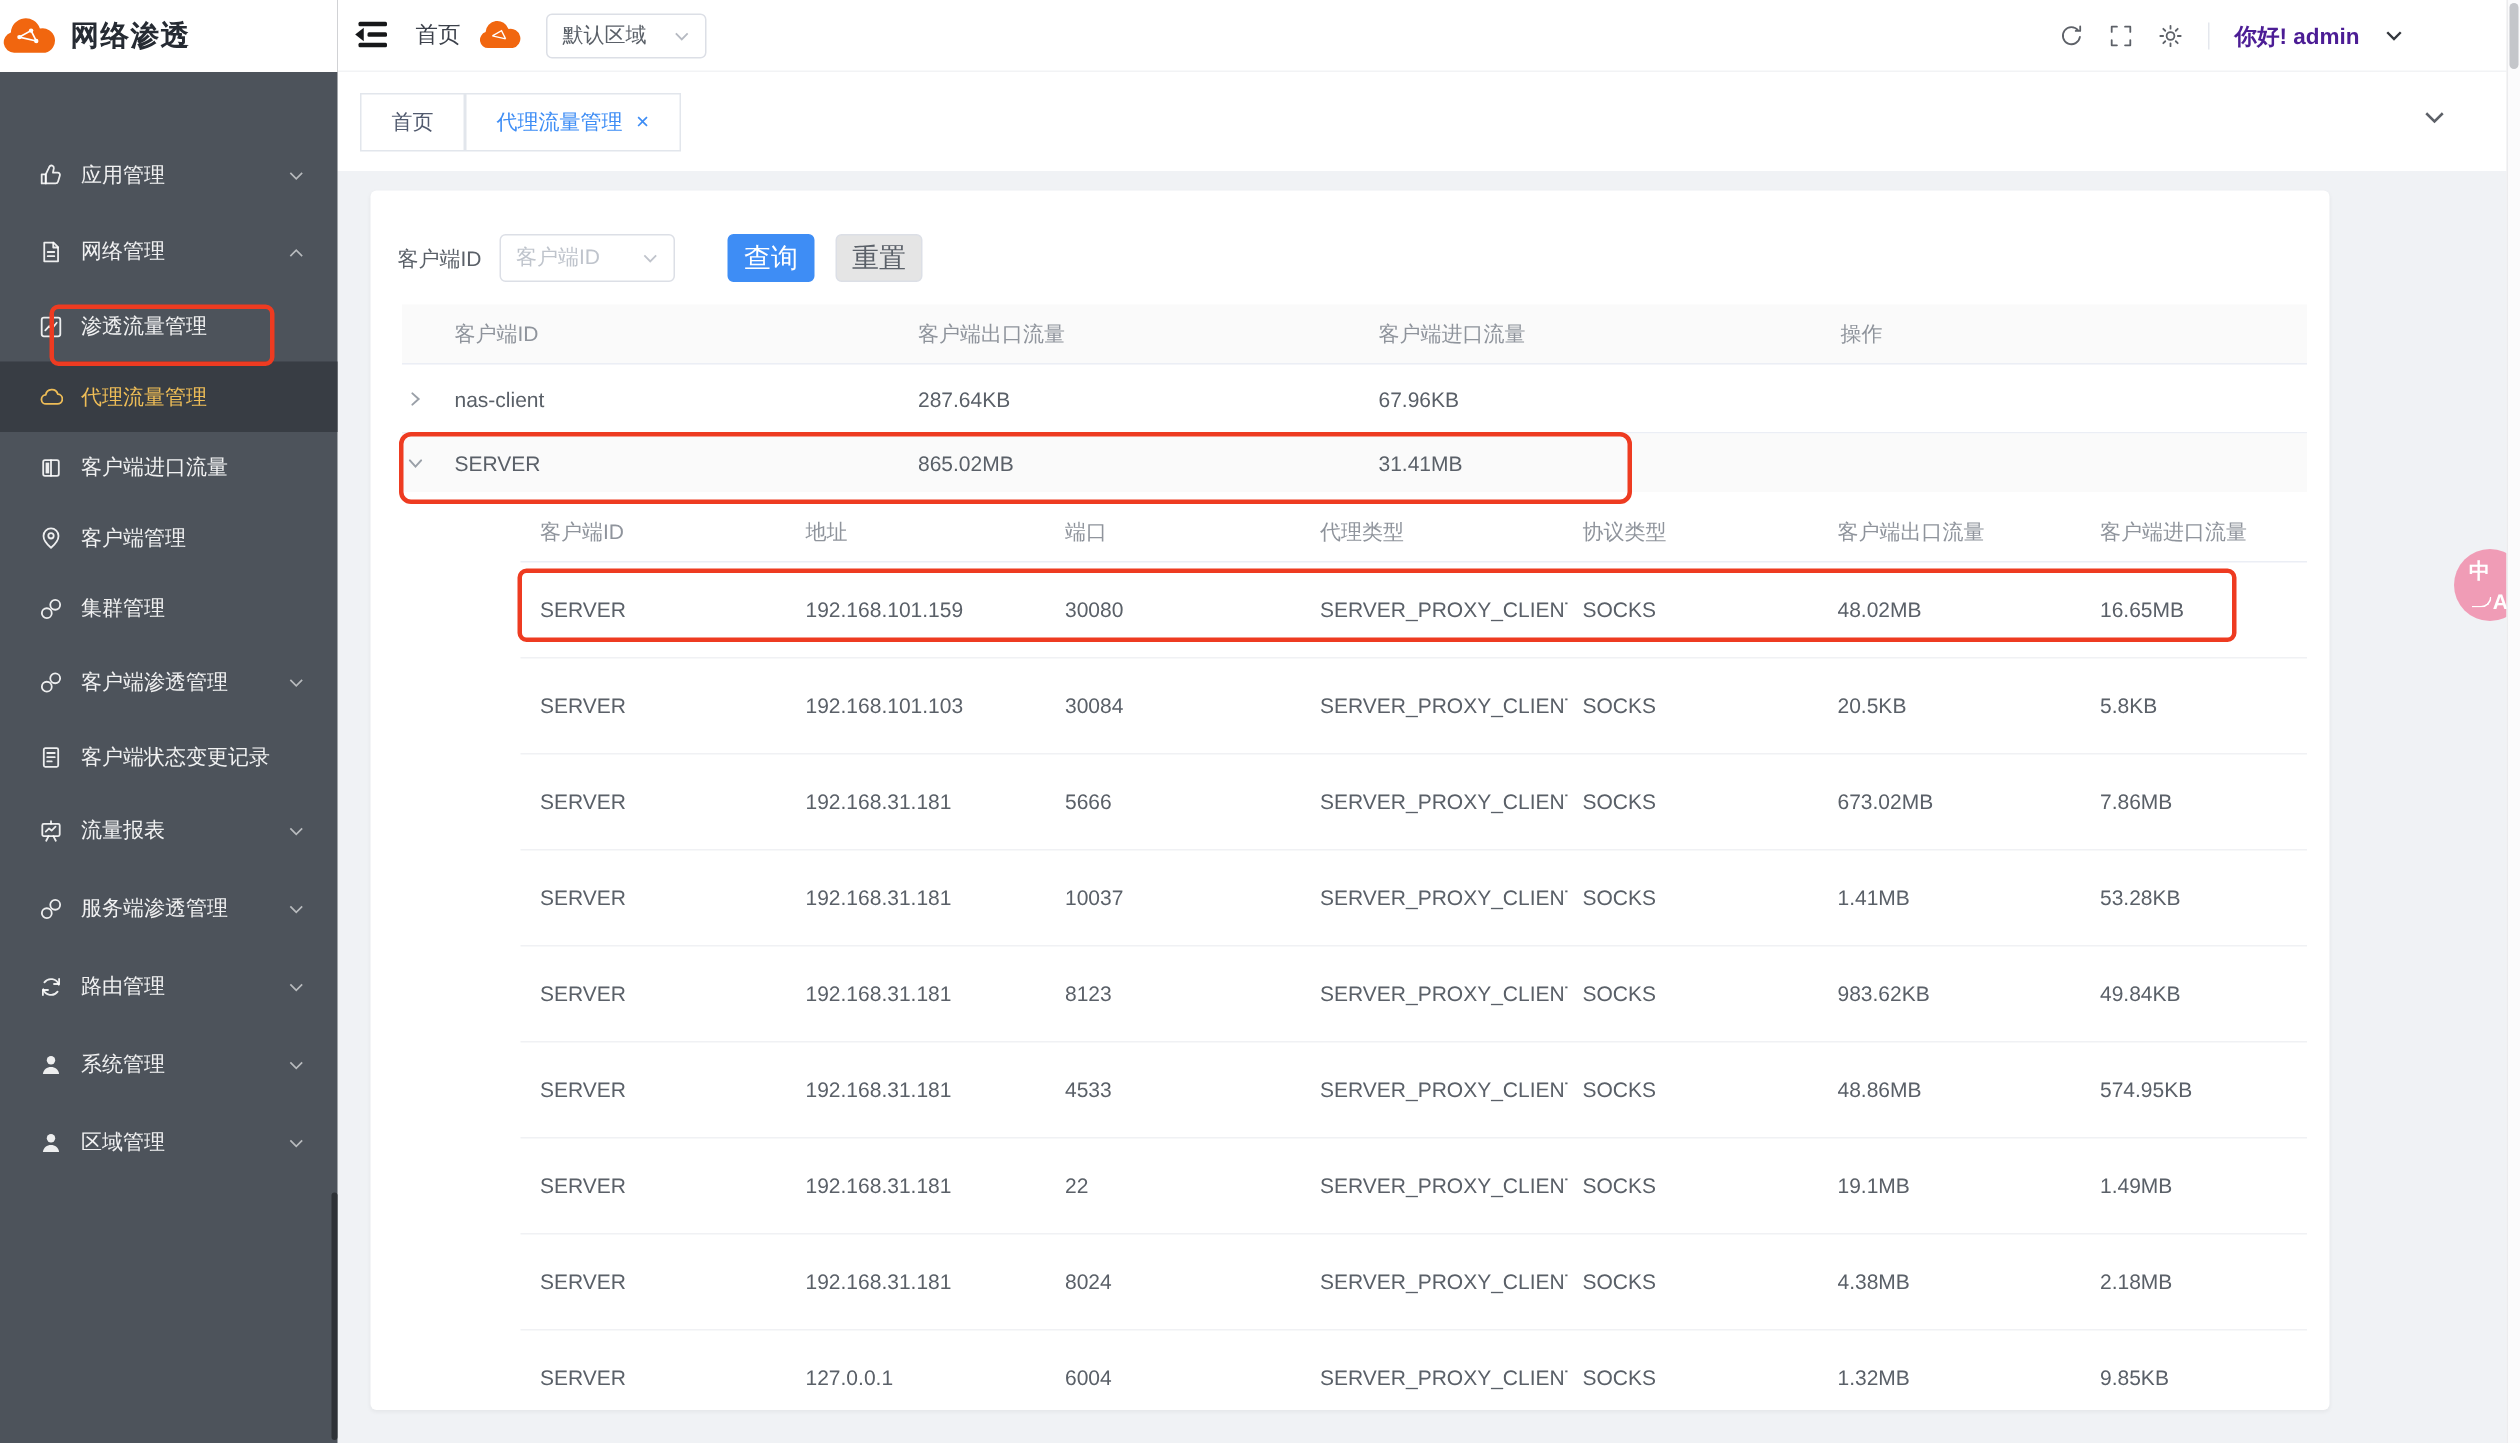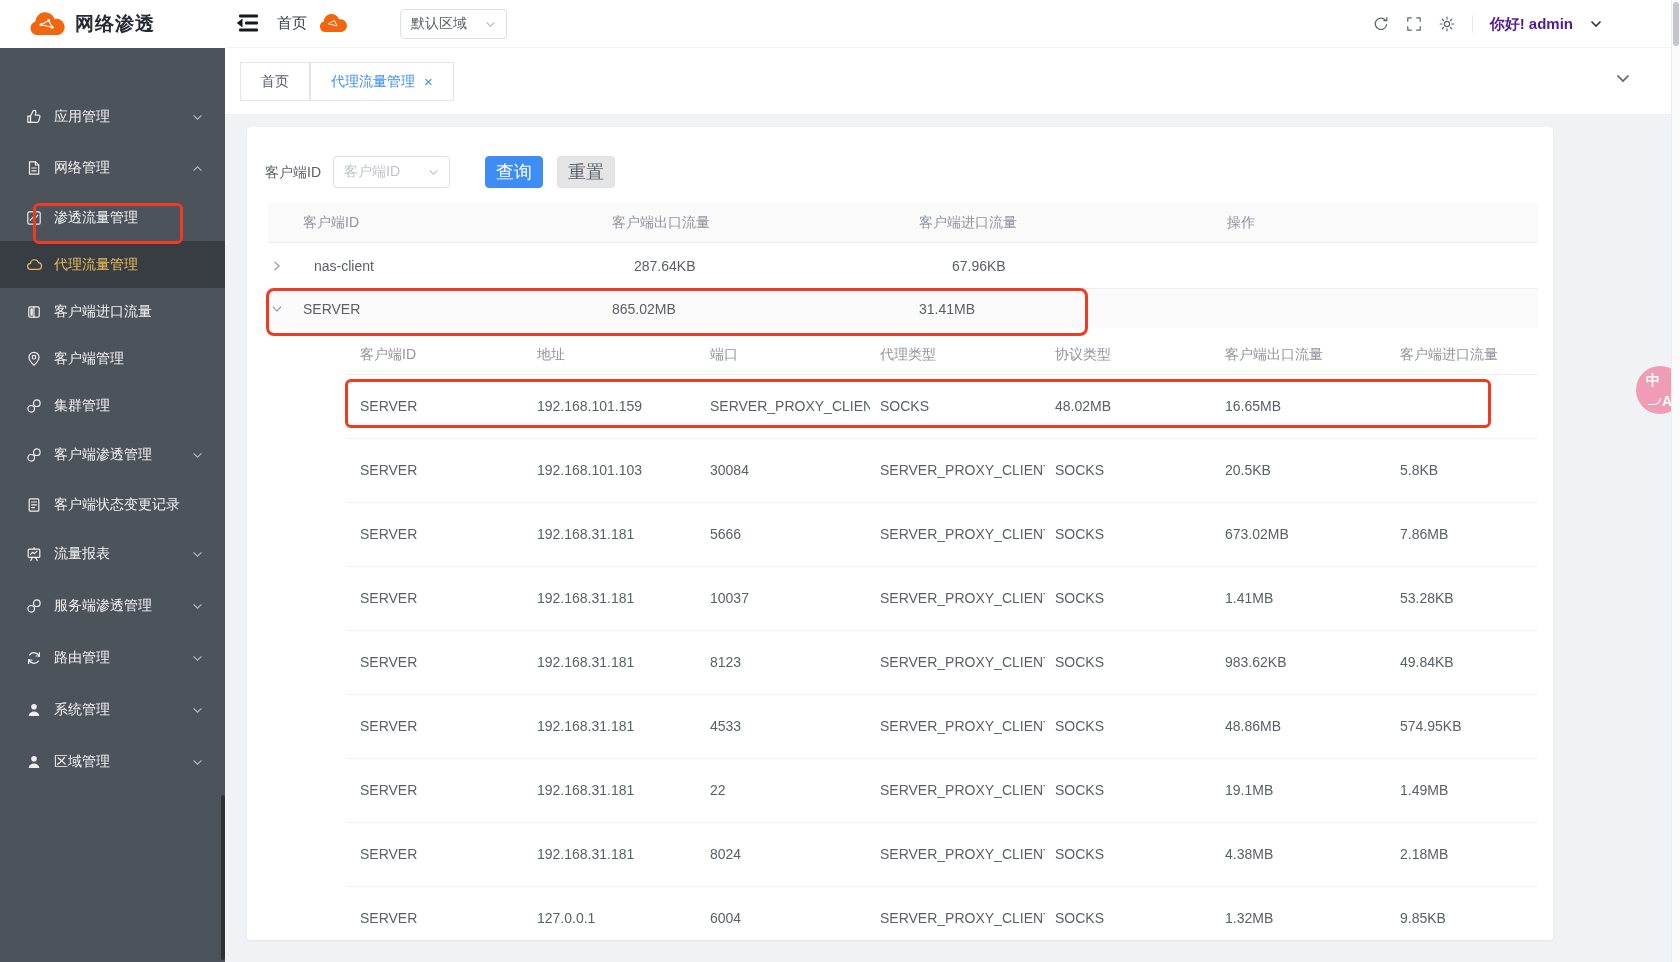--- a/index.html
+++ b/index.html
@@ -2,41 +2,41 @@
 <html><head>
 <meta charset="utf-8">
 <style>
   html,body{margin:0;padding:0;}
   body{font-family:"Liberation Sans","DejaVu Sans",sans-serif;}
   #screen{position:relative;width:1680px;height:962px;background:#f0f2f5;overflow:hidden;
           font-size:14px;color:#606266;}
 
   
   .sidebar{position:absolute;left:0;top:0;width:225px;height:962px;background:#4d535b;z-index:5;}
-  .logo{position:absolute;left:0;top:0;width:225px;height:48px;background:#fff;display:flex;align-items:center;gap:9px;padding-left:28px;box-sizing:border-box;}
+  .logo{position:absolute;left:0;top:0;width:225px;height:48px;background:#fff;display:flex;align-items:center;gap:9px;padding-left:0;box-sizing:border-box;}
   .logo-title{font-size:19px;font-weight:bold;color:#262b33;letter-spacing:1px;}
   .menu{position:absolute;top:48px;left:0;width:225px;}
   .mi{display:flex;align-items:center;height:52px;padding-left:26px;color:rgba(255,255,255,.92);cursor:pointer;box-sizing:border-box;}
   .mi .ic{width:16px;height:16px;margin-right:12px;display:inline-flex;color:rgba(255,255,255,.9);}
   .mi .ic svg{width:16px;height:16px;}
   .mi.sub{height:47px;}
   .mi.active{background:#383d44;color:#eebd57;}
   .mi.active .ic{color:#eebd57;}
   .mi .chev{margin-left:auto;margin-right:22px;display:inline-flex;color:rgba(255,255,255,.6);}
   .mi .chev svg{width:11px;height:7px;}
   .mi .chev.up svg{transform:rotate(180deg);}
   .mi:nth-child(1){height:50px;margin-top:44px;}
   .side-thumb{position:absolute;left:221px;top:795px;width:4px;height:165px;background:#2e3237;border-radius:2px;}
 
   
   .header{position:absolute;left:225px;top:0;width:1455px;height:48px;background:#fff;border-bottom:1px solid #f2f3f5;box-sizing:border-box;}
   .hamburger{position:absolute;left:11px;top:14px;width:22px;height:18px;color:#17181a;cursor:pointer;}
   .home-label{position:absolute;left:52px;top:14px;font-size:15px;color:#3c414b;cursor:pointer;}
   .cloud-mini{position:absolute;left:93px;top:12px;cursor:pointer;}
-  .region-select{position:absolute;left:139px;top:9px;width:107px;height:30px;border:1px solid #dcdfe6;border-radius:4px;background:#fff;box-sizing:border-box;display:flex;align-items:center;padding:0 10px;cursor:pointer;margin-left:36px;}
+  .region-select{position:absolute;left:139px;top:9px;width:107px;height:30px;border:1px solid #dcdfe6;border-radius:4px;background:#fff;box-sizing:border-box;display:flex;align-items:center;padding:0 10px;cursor:pointer;}
   .region-select .val{color:#5a6068;font-size:14px;}
   .region-select .sel-chev{margin-left:auto;color:#b6bac2;display:inline-flex;}
   .hdr-actions{position:absolute;right:78px;top:0;height:48px;display:flex;align-items:center;gap:17px;}
   .hdr-icon{width:16px;height:16px;color:#5d6penny168;color:#5d6168;cursor:pointer;display:inline-flex;}
   .hdr-icon svg{width:16px;height:16px;}
   .hdr-divider{width:1px;height:18px;background:#e4e7ed;}
   .greeting{font-size:15px;color:#4c1d95;font-weight:bold;cursor:pointer;}
   .greet-chev{display:inline-flex;color:#33373d;cursor:pointer;}
 
   
@@ -55,21 +55,21 @@
   .btn{position:absolute;top:29px;width:58px;height:32px;border-radius:4px;font-size:18px;display:flex;align-items:center;justify-content:center;cursor:pointer;box-sizing:border-box;}
   .btn-query{left:238px;background:#3e8df5;color:#fff;border:1px solid #3e8df5;}
   .btn-reset{left:310px;background:#e5e5e5;color:#5a6068;border:1px solid #dcdfe6;}
 
   
   .outer-table{position:absolute;left:21px;top:76px;width:1270px;}
   .outer-grid{display:grid;grid-template-columns:25px 309px 307px 308px 321px;}
   .t-head{height:39px;background:#fafafa;color:#8f949c;border-bottom:1px solid #ebeef5;}
   .t-cell{display:flex;align-items:center;padding-left:10px;box-sizing:border-box;overflow:hidden;}
   .o-row{border-bottom:1px solid #ebeef5;color:#5a6068;cursor:pointer;}
-  .o-row.r1{height:45px;gap:11px;}
+  .o-row.r1{height:45px;}
   .o-row.r2{height:39px;background:#fafafa;border-bottom:none;}
   .exp{padding-left:4px;color:#9aa0a8;}
   .exp svg{width:10px;height:10px;}
   .exp.open svg{transform:rotate(90deg);}
 
   .nested-table{position:absolute;left:100px;top:209px;width:1191px;}
   .nested-grid{display:grid;grid-template-columns:180px 173px 170px 175px 170px 175px 148px;}
   .n-head{height:38px;color:#8f949c;border-bottom:1px solid #ebeef5;}
   .n-head .t-cell:first-child,.n-row .t-cell:first-child{padding-left:13px;}
   .n-row{height:63px;border-bottom:1px solid #f0f1f4;color:#5a6068;line-height:21px;cursor:default;}
@@ -397,20 +397,21 @@
           <div class="t-cell">地址</div>
           <div class="t-cell">端口</div>
           <div class="t-cell">代理类型</div>
           <div class="t-cell">协议类型</div>
           <div class="t-cell">客户端出口流量</div>
           <div class="t-cell">客户端进口流量</div>
         </div>
         <div class="nested-grid n-row">
           <div class="t-cell">SERVER</div>
           <div class="t-cell">192.168.101.159</div>
+          <div class="t-cell">30080</div>
           <div class="t-cell">SERVER_PROXY_CLIENT</div>
           <div class="t-cell">SOCKS</div>
           <div class="t-cell">48.02MB</div>
           <div class="t-cell">16.65MB</div>
         </div>
         <div class="nested-grid n-row">
           <div class="t-cell">SERVER</div>
           <div class="t-cell">192.168.101.103</div>
           <div class="t-cell">30084</div>
           <div class="t-cell">SERVER_PROXY_CLIENT</div>

